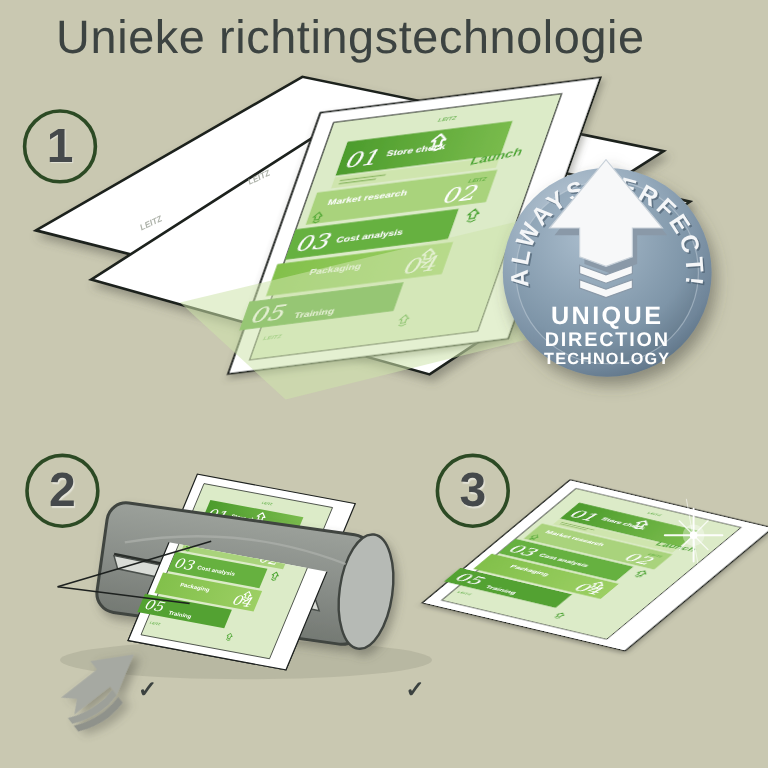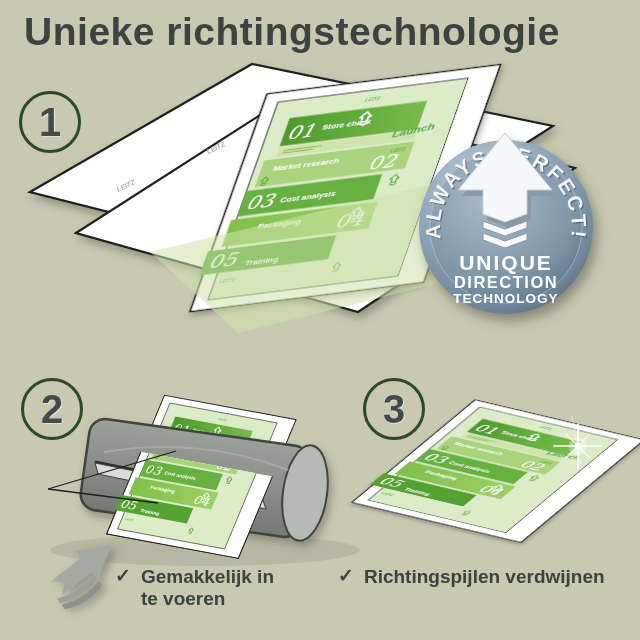--- a/index.html
+++ b/index.html
@@ -3,21 +3,21 @@
 <meta charset="utf-8">
 <style>
   html,body{margin:0;padding:0;}
   .stage{
     position:relative;width:640px;height:640px;overflow:hidden;
     background:#c9c8b1;
     font-family:"Liberation Sans",sans-serif;
   }
   .title{
     position:absolute;left:0;top:10px;width:584px;text-align:center;
-    font-size:39px;font-weight:700;letter-spacing:.5px;color:#3c4341;
+    font-size:39px;font-weight:400;letter-spacing:.5px;color:#3c4341;
   }
   svg{position:absolute;left:0;top:0;}
   .stepnum{
     position:absolute;width:56px;height:56px;border:3px solid #2c4a24;border-radius:50%;
     display:flex;align-items:center;justify-content:center;
     font-size:40px;font-weight:700;color:#45494b;
     text-shadow:1px 1px 1px rgba(255,255,255,.5);
   }
   .caption{
     position:absolute;display:flex;gap:10px;align-items:flex-start;
@@ -230,20 +230,19 @@
   </div>
   <div class="stepnum" style="left:21px;top:378px;">
     <span>2</span>
   </div>
   <div class="stepnum" style="left:363px;top:378px;">
     <span>3</span>
   </div>
 
   <div class="caption" style="left:115px;top:566px;width:210px;">
     <span class="check">✓</span>
-    <span class="cap-text"><span>Gemakkelijk in</span><br><span>te voeren</span></span>
   </div>
   <div class="caption" style="left:338px;top:566px;width:290px;">
     <span class="check">✓</span>
-    <span class="cap-text"><span>Richtingspijlen verdwijnen</span><br></span>
+    <span class="cap-text"><br></span>
   </div>
 
 </div>
 
 </body></html>

